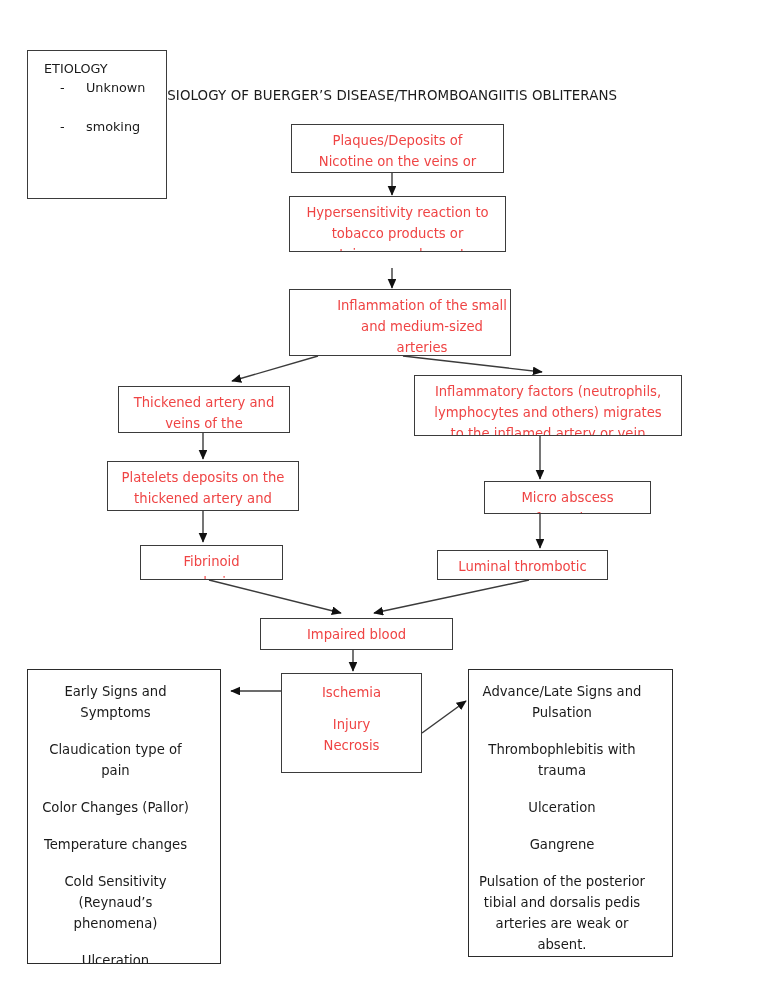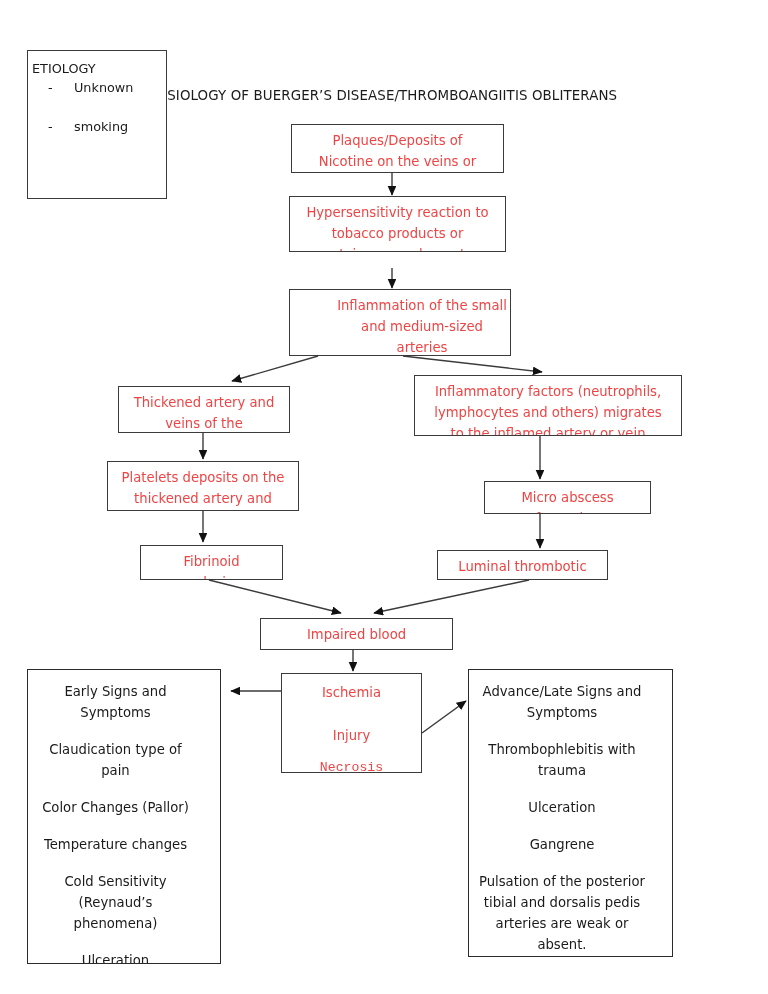--- a/index.html
+++ b/index.html
@@ -68,21 +68,21 @@
   #etiology {
     position: absolute;
     left: 27px;
     top: 50px;
     width: 140px;
     height: 149px;
     box-sizing: border-box;
     border: 1px solid #3b3b3b;
     background: #ffffff;
     z-index: 3;
-    padding: 8px 0 0 4px;
+    padding: 8px 0 0 16px;
     font-size: 12.8px;
     line-height: 19px;
     text-align: left;
   }
   #etiology .row {
     display: block;
   }
   #etiology .bullet {
     display: block;
     padding-left: 16px;
@@ -220,40 +220,40 @@
 occlusion</span>
   </div>
 
   <div class="node pad-top" style="left:260px; top:618px; width:193px; height:32px;">
     <span class="txt">Impaired blood
 circulation</span>
   </div>
 
   <div class="node" style="left:281px; top:673px; width:141px; height:100px; justify-content:flex-start; padding-top:8px;">
     <span class="txt">Ischemia</span>
-    <span class="txt" style="margin-top:22px;">Injury</span>
-    <span class="txt" style="margin-top:11px;font-family:Liberation Mono, monospace;">Necrosis</span>
+    <span class="txt" style="margin-top:11px;">Injury</span>
+    <span class="txt" style="">Necrosis</span>
   </div>
 
   <div class="panel" style="left:27px; top:669px; width:194px; height:295px;">
     <span class="entry">Early Signs and
 Symptoms</span>
     <span class="entry">Claudication type of
 pain</span>
     <span class="entry">Color Changes (Pallor)</span>
     <span class="entry">Temperature changes</span>
     <span class="entry">Cold Sensitivity
 (Reynaud’s phenomena)</span>
     <span class="entry">Ulceration</span>
 
   </div>
 
   <div class="panel" style="left:468px; top:669px; width:205px; height:288px;">
     <span class="entry">Advance/Late Signs and
-Symptoms</span>
+Pulsation</span>
     <span class="entry">Thrombophlebitis with
 trauma</span>
     <span class="entry">Ulceration</span>
     <span class="entry">Gangrene</span>
     <span class="entry">Pulsation of the posterior
 tibial and dorsalis pedis
 arteries are weak or
 absent.</span>
 
   </div>

